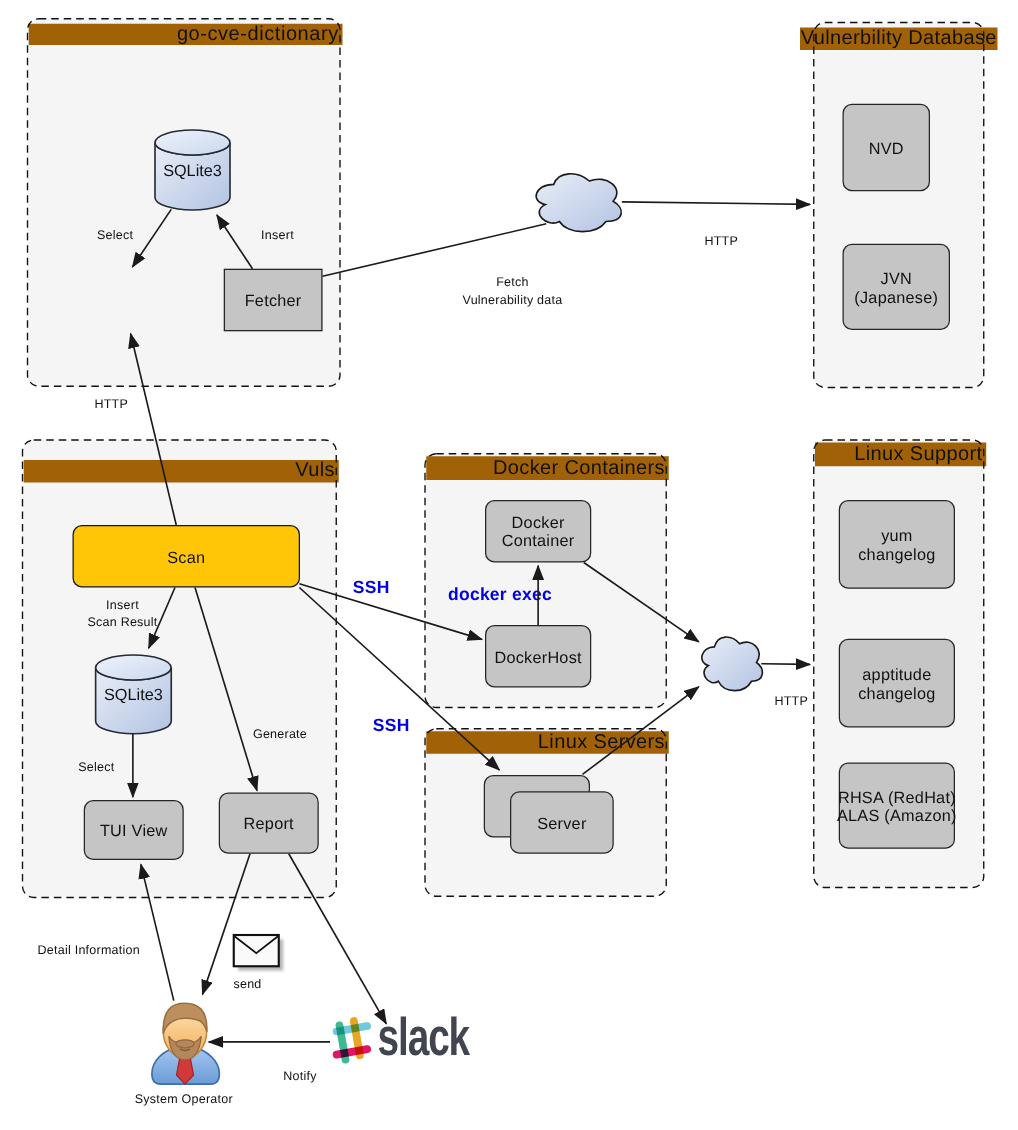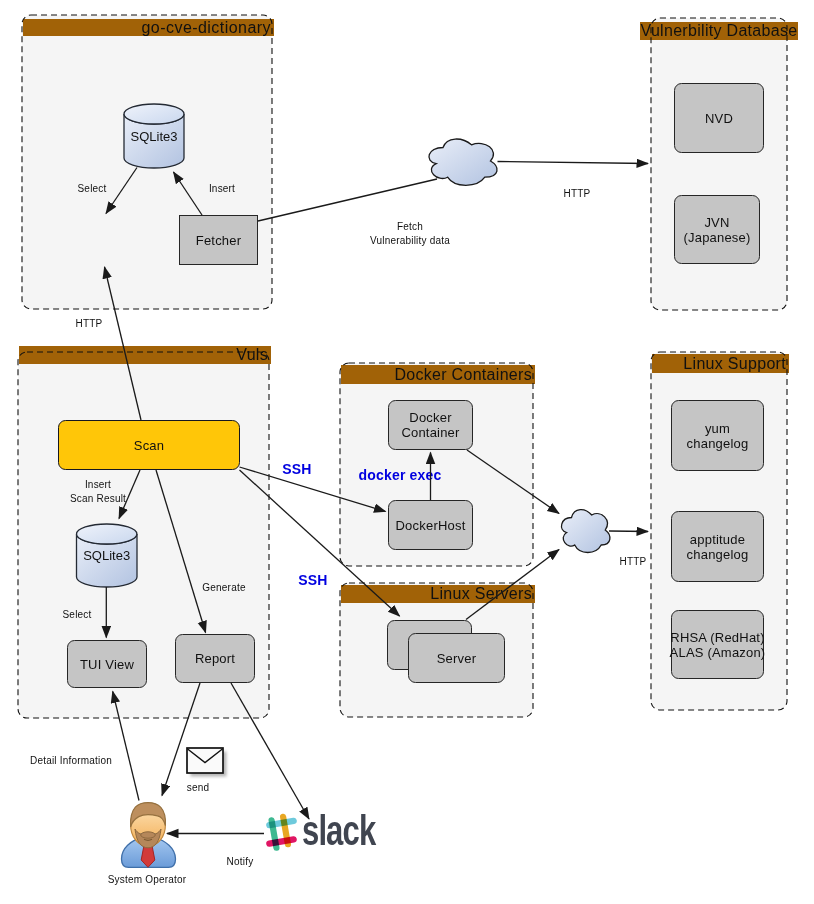--- a/index.html
+++ b/index.html
@@ -25,35 +25,35 @@
 
   <div class="cont" style="left:22px;top:15px;width:250px;height:294px;"></div>
   <div class="cont" style="left:651px;top:18px;width:136px;height:292px;"></div>
   <div class="cont" style="left:18px;top:352px;width:251px;height:366px;"></div>
   <div class="cont" style="left:340px;top:363px;width:193px;height:203px;"></div>
   <div class="cont" style="left:340px;top:583px;width:193px;height:134px;"></div>
   <div class="cont" style="left:651px;top:352px;width:136px;height:358px;"></div>
 
   <div class="strip r" style="left:23px;top:19px;width:248px;height:17px;letter-spacing:.45px;">go-cve-dictionary</div>
   <div class="strip c" style="left:640px;top:22px;width:158px;height:18px;">Vulnerbility Database</div>
-  <div class="strip r" style="left:19px;top:346px;width:249px;height:18px;">Vuls</div>
+  <div class="strip r" style="left:19px;top:368px;width:249px;height:18px;">Vuls</div>
   <div class="strip r" style="left:341px;top:365px;width:191px;height:19px;">Docker Containers</div>
   <div class="strip r" style="left:341px;top:585px;width:191px;height:18px;">Linux Servers</div>
   <div class="strip r" style="left:652px;top:354px;width:134px;height:19px;">Linux Support</div>
 
   <div class="box" style="left:179px;top:215px;width:79px;height:50px;">Fetcher</div>
-  <div class="box rd" style="left:674px;top:83px;width:90px;height:70px;">NVD</div>
+  <div class="box rd" style="left:674px;top:83px;width:70px;height:70px;">NVD</div>
   <div class="box rd" style="left:674px;top:195px;width:86px;height:69px;">JVN<br>(Japanese)</div>
   <div class="box rd" style="left:58px;top:420px;width:182px;height:50px;background:#ffc608;border-color:#16161f;">Scan</div>
   <div class="box rd" style="left:67px;top:640px;width:80px;height:48px;">TUI View</div>
   <div class="box rd" style="left:175px;top:634px;width:80px;height:49px;">Report</div>
   <div class="box rd" style="left:388px;top:400px;width:85px;height:50px;">Docker<br>Container</div>
   <div class="box rd" style="left:388px;top:500px;width:85px;height:50px;">DockerHost</div>
   <div class="box rd" style="left:387px;top:620px;width:85px;height:50px;"></div>
-  <div class="box rd" style="left:408px;top:633px;width:97px;height:50px;">Server</div>
+  <div class="box rd" style="left:408px;top:633px;width:83px;height:50px;">Server</div>
   <div class="box rd" style="left:671px;top:400px;width:93px;height:71px;">yum<br>changelog</div>
   <div class="box rd" style="left:671px;top:511px;width:93px;height:71px;">apptitude<br>changelog</div>
   <div class="box rd" style="left:671px;top:610px;width:93px;height:69px;white-space:nowrap;">RHSA (RedHat)<br>ALAS (Amazon)</div>
 
   <div class="lbl" style="left:60px;top:182px;width:64px;">Select</div>
   <div class="lbl" style="left:190px;top:182px;width:64px;">Insert</div>
   <div class="lbl" style="left:57px;top:317px;width:64px;">HTTP</div>
   <div class="lbl" style="left:340px;top:220px;width:140px;">Fetch<br>Vulnerability data</div>
   <div class="lbl" style="left:545px;top:187px;width:64px;">HTTP</div>
   <div class="lbl" style="left:48px;top:478px;width:100px;">Insert<br>Scan Result</div>

